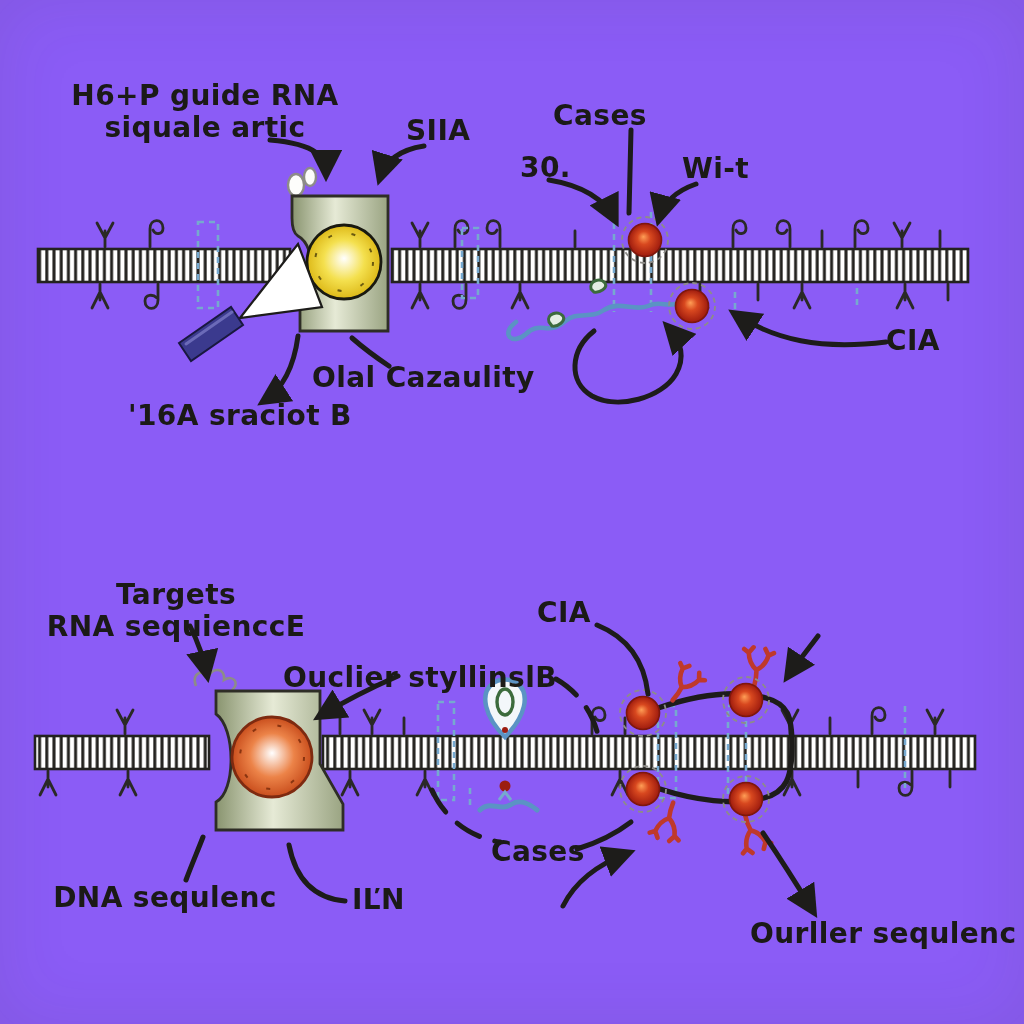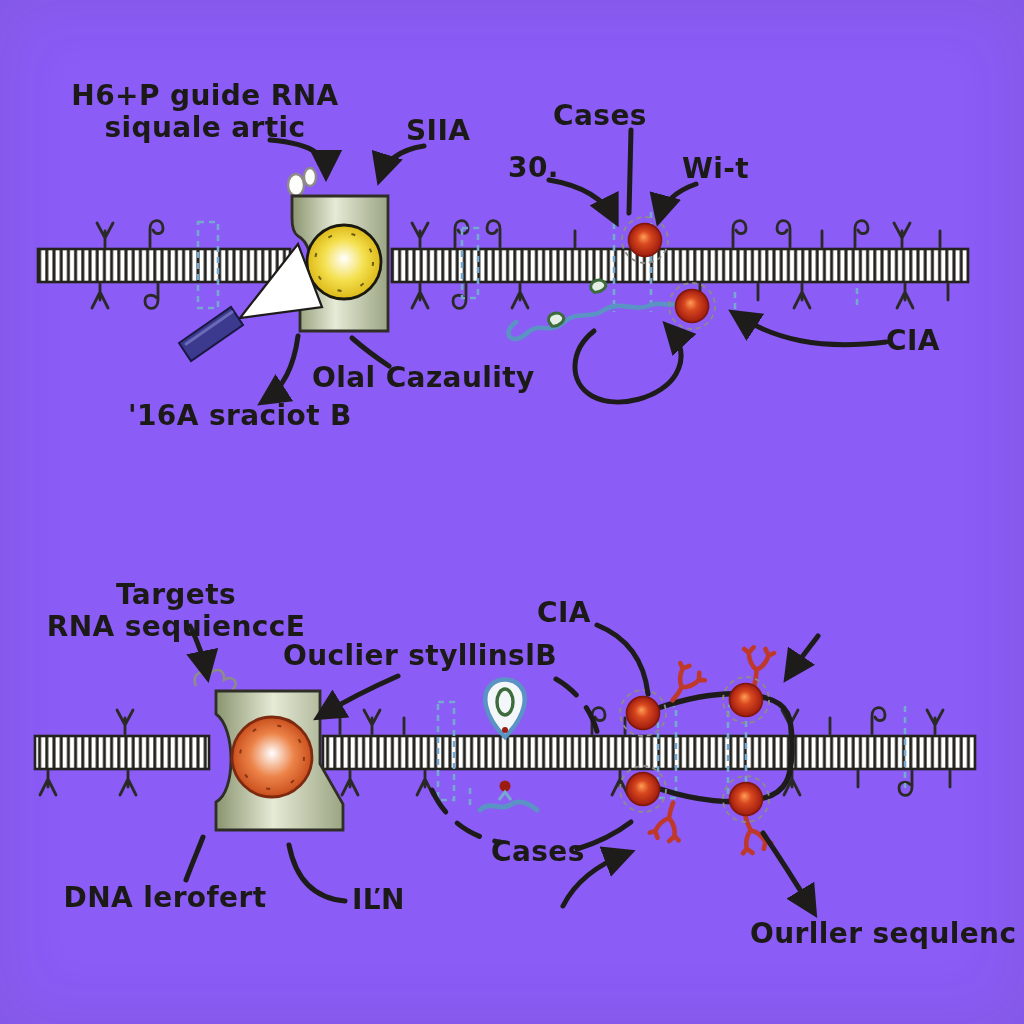--- a/index.html
+++ b/index.html
@@ -228,32 +228,32 @@
     <path d="M345 901 C312 898 295 876 289 845"></path>
   </g>
 </svg>
 
 <div class="lbl center" style="left:205px;top:80px;">
   <div>H6+P guide RNA</div>
   <div>siquale artic</div>
 </div>
 <div class="lbl" style="left:406px;top:115px;">SIIA</div>
 <div class="lbl center" style="left:600px;top:100px;">Cases</div>
-<div class="lbl" style="left:508px;top:152px;">30.</div>
+<div class="lbl" style="left:520px;top:152px;">30.</div>
 <div class="lbl" style="left:682px;top:153px;">Wi-t</div>
 <div class="lbl" style="left:886px;top:325px;">CIA</div>
 <div class="lbl" style="left:312px;top:362px;">Olal Cazaulity</div>
 <div class="lbl" style="left:128px;top:400px;">'16A sraciot B</div>
 
 <div class="lbl center" style="left:176px;top:579px;">
   <div>Targets</div>
   <div>RNA sequienccE</div>
 </div>
-<div class="lbl" style="left:283px;top:640px;">Ouclier styllinslB</div>
+<div class="lbl" style="left:283px;top:662px;">Ouclier styllinslB</div>
 <div class="lbl" style="left:537px;top:597px;">CIA</div>
 <div class="lbl" style="left:491px;top:836px;">Cases</div>
 <div class="lbl" style="left:352px;top:884px;">IĽN</div>
 <div class="lbl center" style="left:165px;top:882px;">
-  <div>DNA lerofert</div>
+  <div>DNA sequlenc</div>
 </div>
 <div class="lbl" style="left:750px;top:918px;">Ourller sequlenc E</div>
 
 </div>
 
 </body></html>

